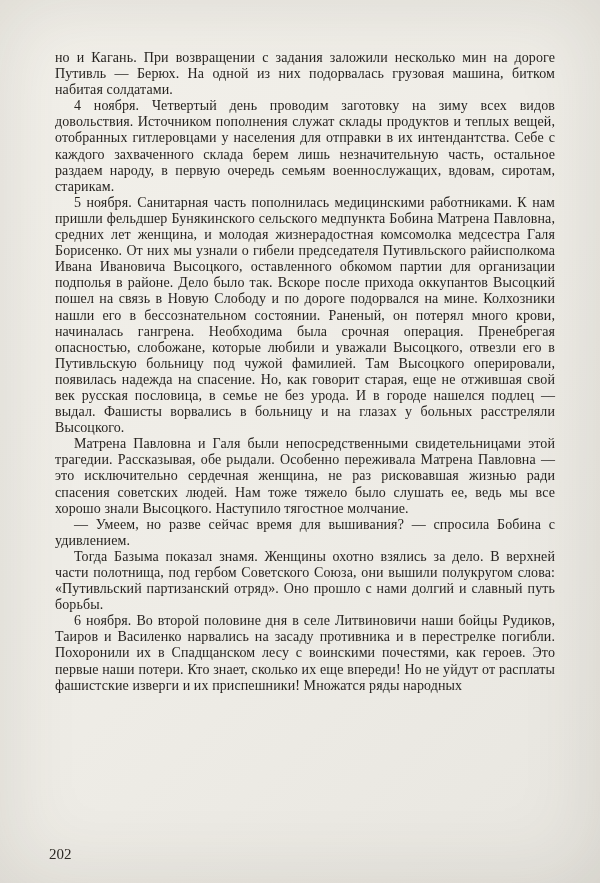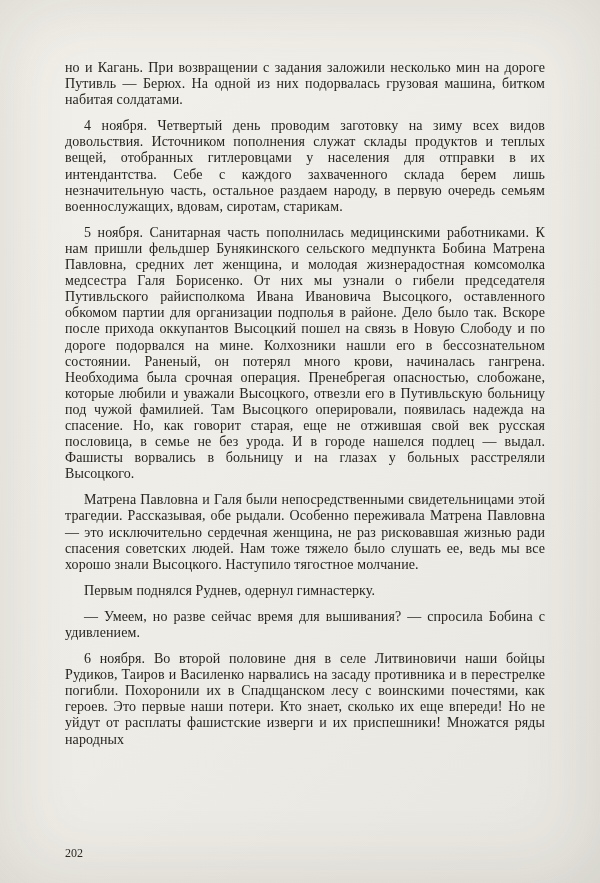--- a/index.html
+++ b/index.html
@@ -31,57 +31,57 @@
     left: 55px;
     top: 50px;
     width: 500px;
     color: #272421;
     font-size: 14px;
     line-height: 16.1px;
     text-align: justify;
     letter-spacing: 0.1px;
   }
   .text-block p {
-    margin: 10px;
+    margin: 0;
     text-indent: 19px;
   }
   .text-block p.noindent {
     text-indent: 0;
   }
   .lead {
   }
   .lead:not(:empty)::after {
     content: "\00a0";
   }
   .page-number {
     position: absolute;
-    left: 65px;
+    left: 49px;
     top: 846px;
-    font-size: 12px;
+    font-size: 15px;
     color: #2b2824;
   }
 </style>
 </head>
 <body>
 
 <div class="page">
   <div class="text-block">
 
     <p class="noindent"><span class="lead"></span><span>но и Кагань. При возвращении с задания заложили несколько мин на дороге Путивль — Берюх. На одной из них подорвалась грузовая машина, битком набитая солдатами.</span></p>
 
     <p><span class="lead">4 ноября.</span><span>Четвертый день проводим заготовку на зиму всех видов довольствия. Источником пополнения служат склады продуктов и теплых вещей, отобранных гитлеровцами у населения для отправки в их интендантства. Себе с каждого захваченного склада берем лишь незначительную часть, остальное раздаем народу, в первую очередь семьям военнослужащих, вдовам, сиротам, старикам.</span></p>
 
     <p><span class="lead">5 ноября.</span><span>Санитарная часть пополнилась медицинскими работниками. К нам пришли фельдшер Бунякинского сельского медпункта Бобина Матрена Павловна, средних лет женщина, и молодая жизнерадостная комсомолка медсестра Галя Борисенко. От них мы узнали о гибели председателя Путивльского райисполкома Ивана Ивановича Высоцкого, оставленного обкомом партии для организации подполья в районе. Дело было так. Вскоре после прихода оккупантов Высоцкий пошел на связь в Новую Слободу и по дороге подорвался на мине. Колхозники нашли его в бессознательном состоянии. Раненый, он потерял много крови, начиналась гангрена. Необходима была срочная операция. Пренебрегая опасностью, слобожане, которые любили и уважали Высоцкого, отвезли его в Путивльскую больницу под чужой фамилией. Там Высоцкого оперировали, появилась надежда на спасение. Но, как говорит старая, еще не отжившая свой век русская пословица, в семье не без урода. И в городе нашелся подлец — выдал. Фашисты ворвались в больницу и на глазах у больных расстреляли Высоцкого.</span></p>
 
     <p><span class="lead"></span><span>Матрена Павловна и Галя были непосредственными свидетельницами этой трагедии. Рассказывая, обе рыдали. Особенно переживала Матрена Павловна — это исключительно сердечная женщина, не раз рисковавшая жизнью ради спасения советских людей. Нам тоже тяжело было слушать ее, ведь мы все хорошо знали Высоцкого. Наступило тягостное молчание.</span></p>
 
-    <p><span class="lead"></span><span>Первым поднялся Руднев, одернул гимнастерку.</span></p>
 
 
     <p><span class="lead"></span><span>— Умеем, но разве сейчас время для вышивания? — спросила Бобина с удивлением.</span></p>
 
+    <p><span class="lead"></span><span>Тогда Базыма показал знамя. Женщины охотно взялись за дело. В верхней части полотнища, под гербом Советского Союза, они вышили полукругом слова: «Путивльский партизанский отряд». Оно прошло с нами долгий и славный путь борьбы.</span></p>
 
     <p><span class="lead">6 ноября.</span><span>Во второй половине дня в селе Литвиновичи наши бойцы Рудиков, Таиров и Василенко нарвались на засаду противника и в перестрелке погибли. Похоронили их в Спадщанском лесу с воинскими почестями, как героев. Это первые наши потери. Кто знает, сколько их еще впереди! Но не уйдут от расплаты фашистские изверги и их приспешники! Множатся ряды народных</span></p>
 
   </div>
 
   <div class="page-number">202</div>
 </div>
 
 </body></html>

